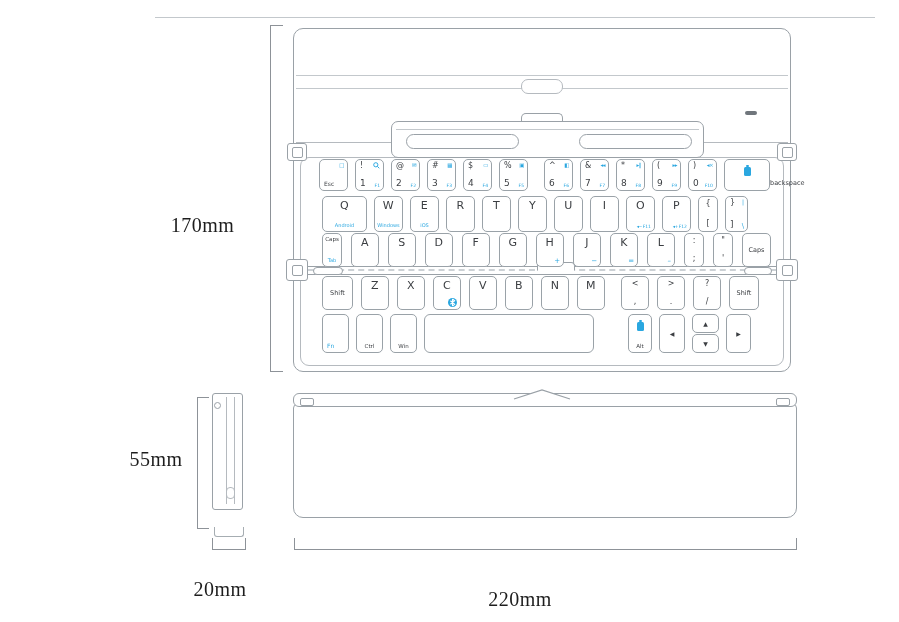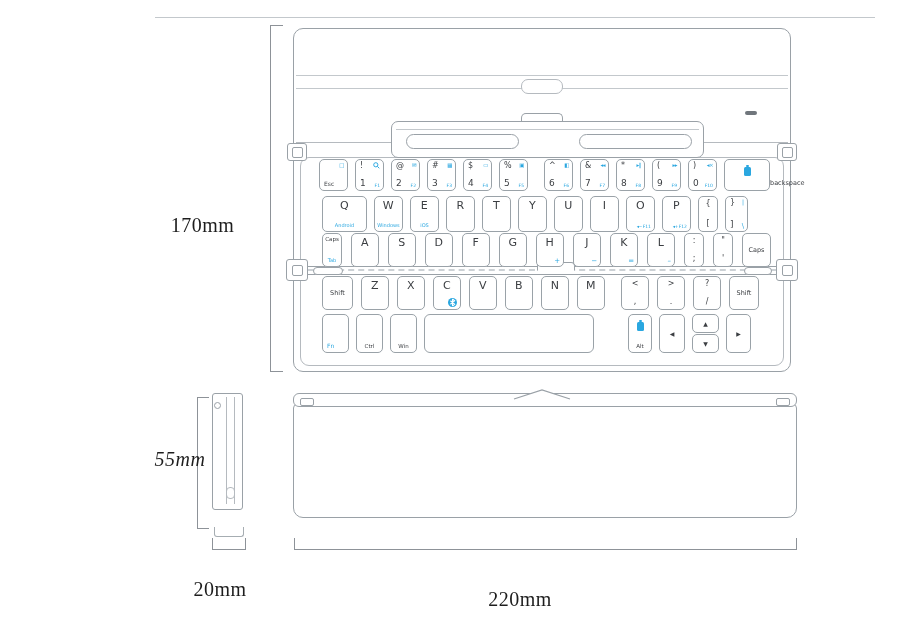--- a/index.html
+++ b/index.html
@@ -400,21 +400,21 @@
     <div class="circ"></div>
     <div class="l1" style="left:13px;"></div>
     <div class="l1" style="left:21px;"></div>
     <div class="pill"></div>
   </div>
   <div class="sidecap"></div>
 
   <div class="vline" style="left:197px;top:397px;height:131px;"></div>
   <div class="hline dk" style="left:197px;top:397px;width:12px;"></div>
   <div class="hline dk" style="left:197px;top:528px;width:12px;"></div>
-  <div class="dimlabel" style="left:152px;top:448px;width:56px;font-style:italic;">55mm</div>
+  <div class="dimlabel" style="left:128px;top:448px;width:56px;">55mm</div>
 
   <div class="hline dk" style="left:212px;top:549px;width:34px;"></div>
   <div class="vline" style="left:212px;top:538px;height:12px;"></div>
   <div class="vline" style="left:245px;top:538px;height:12px;"></div>
   <div class="dimlabel" style="left:192px;top:578px;width:56px;">20mm</div>
 
   <div class="frontband">
     <div class="latch" style="left:6px;"></div>
     <div class="latch" style="left:482px;"></div>
     <svg class="tri" width="58" height="12" viewBox="0 0 58 12">

